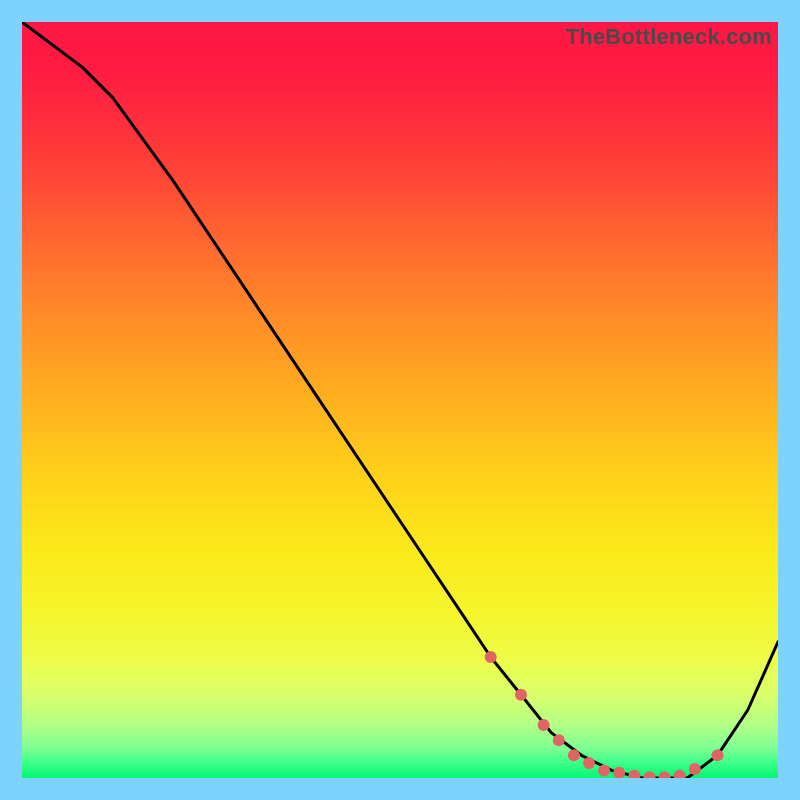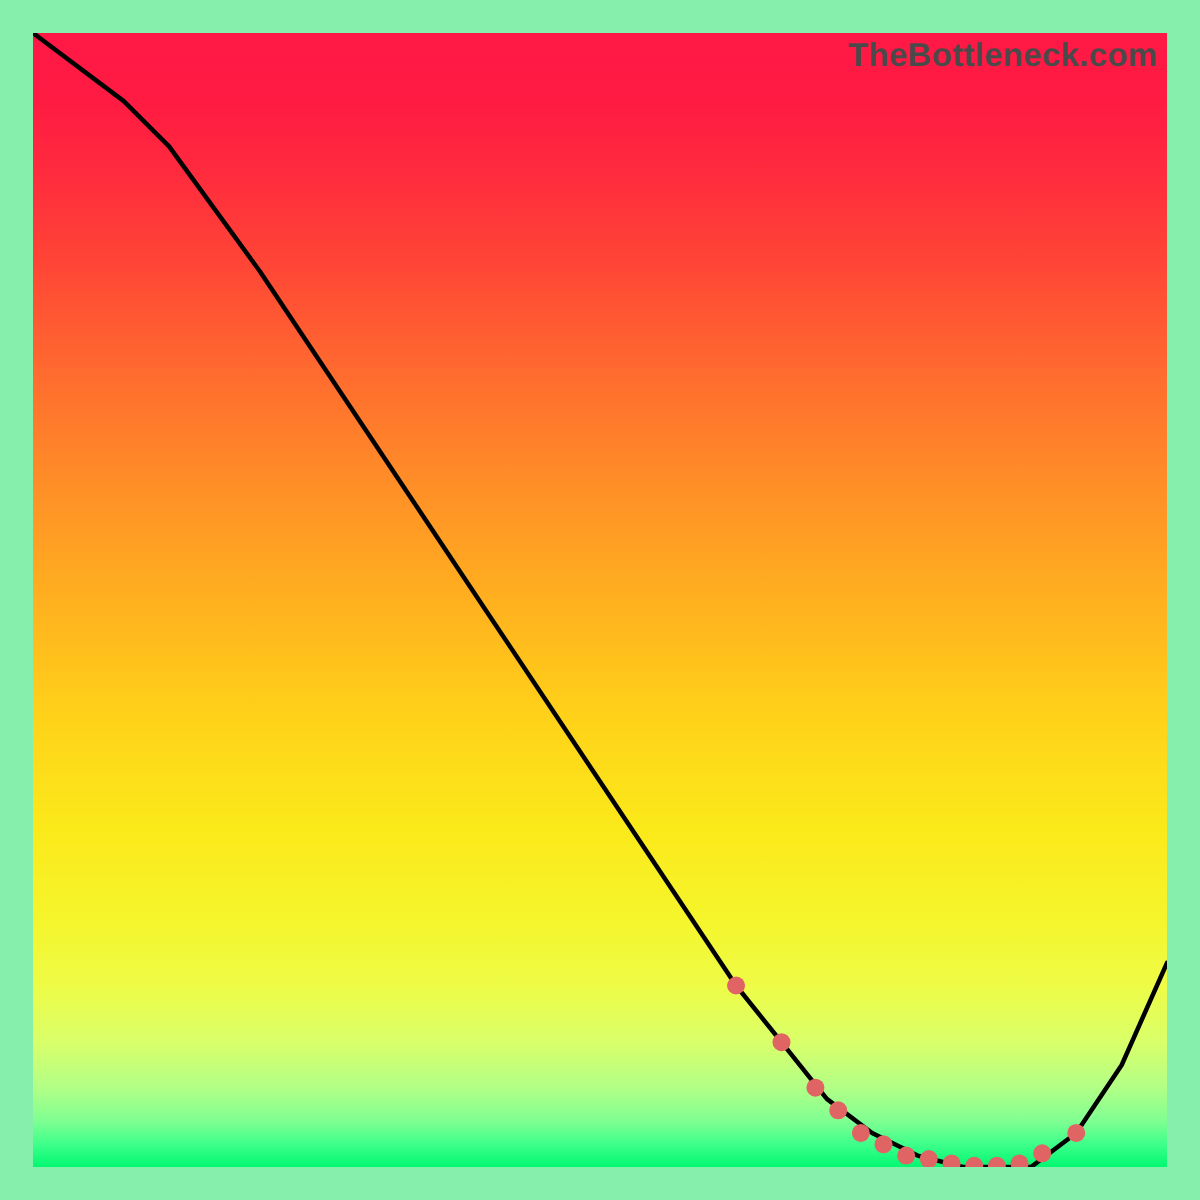--- a/index.html
+++ b/index.html
@@ -8,21 +8,21 @@
     width: 800px;
     height: 800px;
     background: #000;
     overflow: hidden;
     font-family: Arial, sans-serif;
   }
   .frame {
     position: absolute;
     left: 0; top: 0;
     width: 800px; height: 800px;
-    background: #86efac;
+    background: #7dd3fc;
   }
   .plot {
     position: absolute;
     left: 22px;
     top: 22px;
     width: 756px;
     height: 756px;
     overflow: hidden;
   }
   .gradient {

